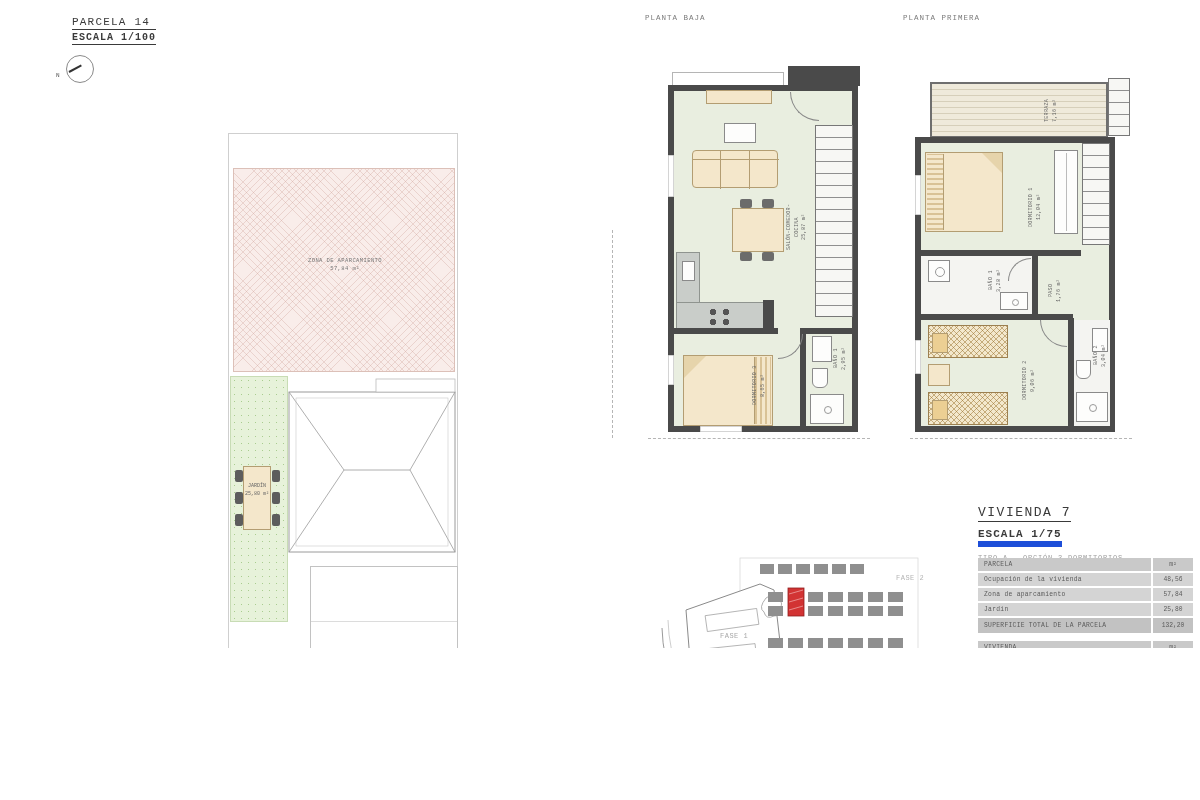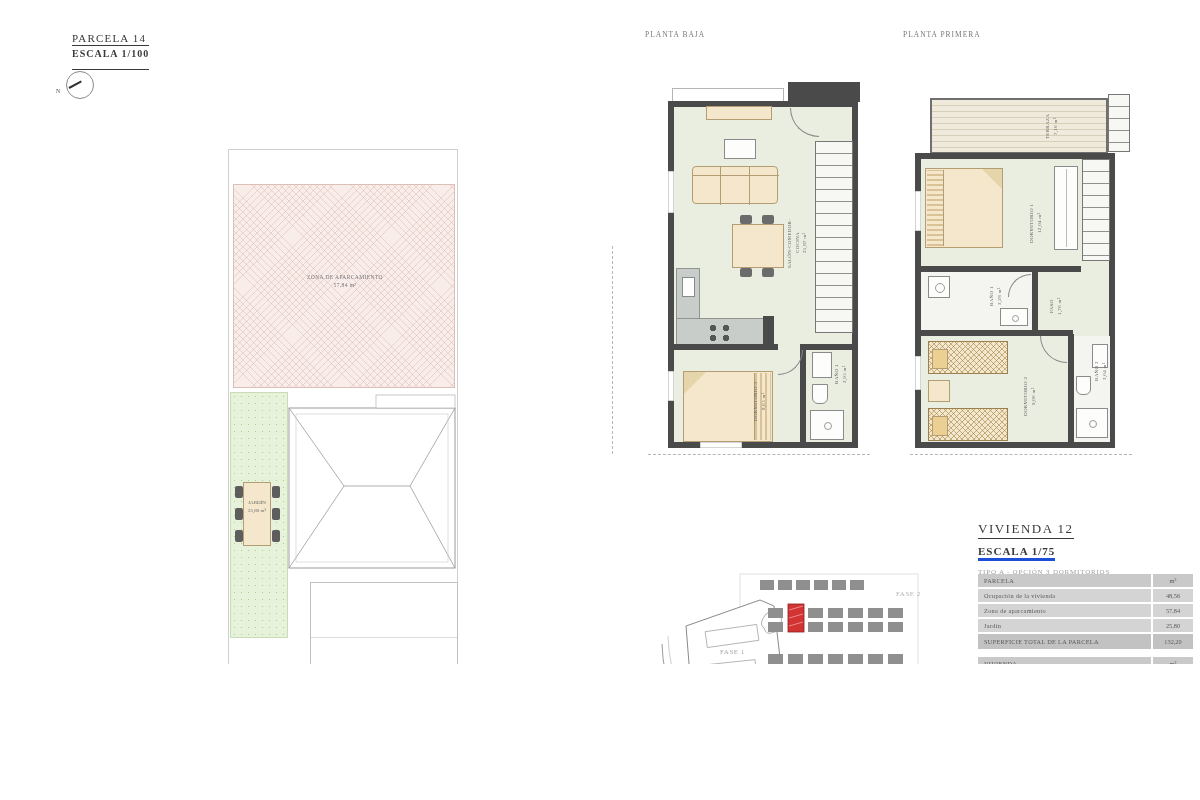--- a/index.html
+++ b/index.html
@@ -1,21 +1,21 @@
 <!DOCTYPE html>
 <html><head>
 <meta charset="utf-8">
 <style>
   html,body{margin:0;padding:0;background:#fff;}
   #canvas{position:relative;width:1200px;height:648px;background:#ffffff;overflow:hidden;
-          font-family:Liberation Serif, serif;color:#444;margin-top:16px;}
+          font-family:Liberation Mono, monospace;color:#444;}
   .abs{position:absolute;}
   
   .h-title{font-size:11px;letter-spacing:1.2px;color:#3a3a3a;border-bottom:1px solid #3a3a3a;padding-bottom:1px;}
-  .h-scale{font-size:10px;font-weight:bold;letter-spacing:1px;color:#3a3a3a;border-bottom:1px solid #3a3a3a;padding-bottom:10px;}
+  .h-scale{font-size:10px;font-weight:bold;letter-spacing:1px;color:#3a3a3a;border-bottom:1px solid #3a3a3a;padding-bottom:1px;}
   .plan-title{font-size:7.5px;letter-spacing:1px;color:#7a7a7a;}
   
   .floor{background:#e9eee0;border:6px solid #4a4a4a;box-sizing:border-box;}
   .wall{background:#4a4a4a;}
   .win{background:#ffffff;box-shadow:inset 0 0 0 0.5px #aaa;}
   .furn{background:#f4e7cb;border:1px solid #b39d72;box-sizing:border-box;}
   .white-furn{background:#fdfdfc;border:1px solid #8a8a8a;box-sizing:border-box;}
   .stairs-v{background:repeating-linear-gradient(180deg,#f7f7f4 0 11px,#8f8f8f 11px 12px);border:1px solid #777;box-sizing:border-box;}
   .vlabel{writing-mode:vertical-rl;transform:rotate(180deg);font-size:5px;line-height:1.5;color:#666;letter-spacing:.3px;text-align:center;}
   .vlabel span{display:block;}
@@ -43,21 +43,21 @@
            padding:3px 0 0 6px;box-sizing:border-box;}
   .t-value{width:40px;margin-left:2px;background:#d4d4d4;font-size:6.3px;color:#5a5a5a;
            text-align:center;padding-top:3px;box-sizing:border-box;}
   .t-row.sec .t-label,.t-row.sec .t-value{background:#c9c9c9;}
   .t-row.total{height:15px;}
   .t-row.total .t-label,.t-row.total .t-value{background:#c2c2c2;padding-top:4px;}
   .t-gap{height:6px;}
   .vivienda-title{font-size:13px;letter-spacing:1.5px;color:#3a3a3a;border-bottom:1px solid #3a3a3a;
                   display:inline-block;padding-bottom:1px;}
   .vivienda-scale{font-size:11px;font-weight:bold;letter-spacing:1px;color:#3a3a3a;
-                  border-bottom:3px solid #1d4ed8;display:inline-block;padding-bottom:1px;}
+                  border-bottom:6px solid #1d4ed8;display:inline-block;padding-bottom:1px;}
   .tipo-txt{font-size:7px;color:#a0a0a0;letter-spacing:.8px;}
   .dashline-h{border-top:1px dashed #b5b5b5;}
   .dashline-v{border-left:1px dashed #b5b5b5;}
   .footer-txt{font-size:5px;color:#a8a8a8;letter-spacing:.2px;}
   .compass{width:26px;height:26px;border:1px solid #8a8a8a;border-radius:50%;}
   .needle{width:14px;height:2px;background:#333;transform:rotate(-28deg);transform-origin:left center;}
 </style>
 </head>
 <body>
 
@@ -251,21 +251,21 @@
   <div class="abs white-furn" style="left:1076px;top:360px;width:15px;height:19px;border-radius:0 0 6px 6px;"></div>
   <div class="abs white-furn" style="left:1076px;top:392px;width:32px;height:30px;">
     <div style="position:absolute;left:12px;top:11px;width:6px;height:6px;border:1px solid #999;border-radius:50%;"></div>
   </div>
   <div class="abs vlabel" style="left:1093px;top:336px;height:38px;">
     <span>BAÑO 2</span>
     <span>3,04 m²</span>
   </div>
 
   <div class="abs" style="left:978px;top:503px;">
-    <div><span class="vivienda-title">VIVIENDA 12</span></div>
+    <div><span class="vivienda-title">VIVIENDA 7</span></div>
     <div style="margin-top:2px;"><span class="vivienda-scale">ESCALA 1/75</span></div>
     <div class="tipo-txt" style="margin-top:7px;">TIPO A - OPCIÓN 3 DORMITORIOS</div>
   </div>
 
   <div class="abs" style="left:978px;top:556px;width:215px;">
     <div>
         <div class="t-row sec">
           <div class="t-label">PARCELA</div>
           <div class="t-value">m²</div>
         </div>

